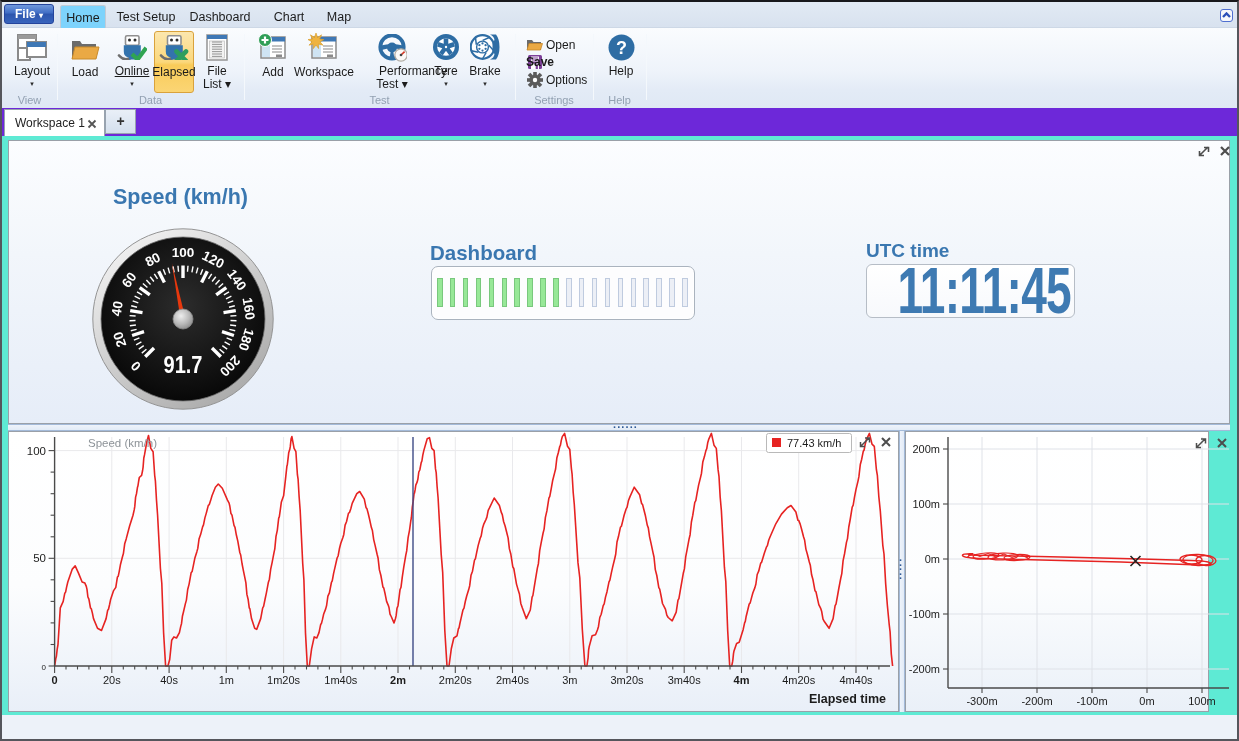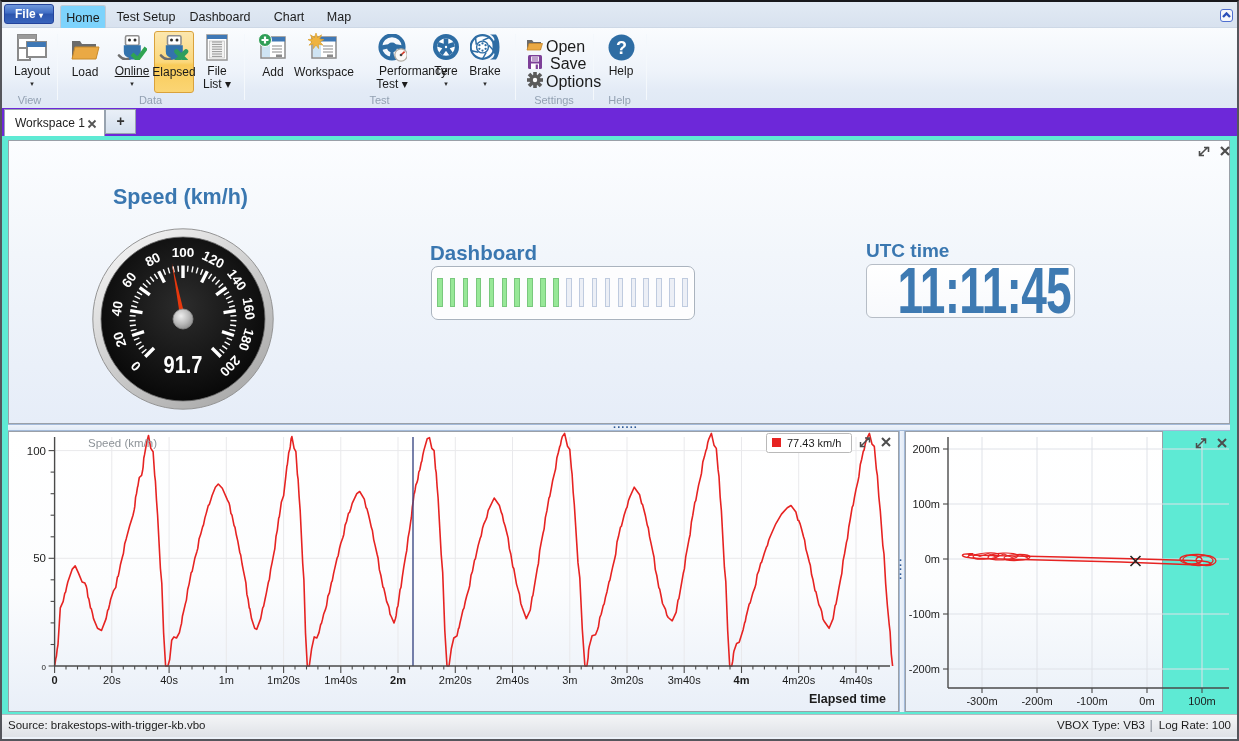--- a/index.html
+++ b/index.html
@@ -9,31 +9,31 @@
 .tab{position:absolute;top:3px;height:24px;font-size:12.5px;color:#1b1b1b;text-align:center;line-height:24px;}
 .tabactive{background:#7dd3fc;border:1px solid #c3cbd6;border-bottom:none;border-radius:2.5px 2.5px 0 0;}
 #collapse{position:absolute;left:1218px;top:7px;width:13px;height:13px;border:1.5px solid #4f6fd0;border-radius:3px;background:#f6f8fb;}
 #collapse svg{left:1px;top:2px;}
 #ribbon{position:absolute;left:0;top:26px;width:1235px;height:81px;background:linear-gradient(#fafcfe 0%,#eef3fa 55%,#e3ebf6 78%,#dfe8f4 100%);border-bottom:1px solid #c3cedd;}
 .rdiv{position:absolute;top:6px;width:1px;height:66px;background:#c9d4e2;border-right:1px solid #f4f8fc;}
 .glabel{position:absolute;top:66px;font-size:11px;color:#93a1b2;text-align:center;}
 .blabel{position:absolute;font-size:12px;color:#1b1b1b;text-align:center;line-height:13px;}
 .arrow{position:absolute;font-size:7px;color:#2b2b2b;text-align:center;line-height:7px;}
 .offbtn{position:absolute;left:152px;top:3px;width:40px;height:62px;border-radius:3px;border:1px solid #d9a23c;background:linear-gradient(#fce7ae 0%,#fbd87c 50%,#f9cb59 55%,#fbd574 100%);}
-.sbtn{position:absolute;font-size:16px;color:#1b1b1b;}
+.sbtn{position:absolute;font-size:12px;color:#1b1b1b;}
 #wstabs{position:absolute;left:0;top:106px;width:1235px;height:28px;background:#6d28d9;}
 .wstab1{position:absolute;left:2px;top:1px;width:101px;height:27px;background:#fff;border:1px solid #98a3af;border-bottom:none;font-size:12px;color:#222;}
 .wstab2{position:absolute;left:103px;top:1px;width:31px;height:25px;background:linear-gradient(#e9eff7,#d4e0ee);border:1px solid #98a3af;font-size:14px;font-weight:bold;color:#333;text-align:center;line-height:23px;}
 #content{position:absolute;left:0px;top:134px;width:1235px;height:579px;background:#5eead4;}
 .panel{position:absolute;border:1px solid #9aa0a8;}
 #dash{left:6px;top:4px;width:1222px;height:284px;background:linear-gradient(#fcfdff 0%,#f2f6fb 40%,#e6edf8 100%);}
 #hsplit{position:absolute;left:6px;top:288px;width:1222px;height:7px;background:linear-gradient(#eef3fa,#e2ebf7);border-top:1px solid #a3bad9;border-bottom:1px solid #a3bad9;}
 #chartp{left:6px;top:295px;width:891px;height:281px;background:linear-gradient(#ffffff 0%,#fcfdfe 55%,#e9eff8 100%);}
 #vsplit{position:absolute;left:897px;top:295px;width:6px;height:281px;background:linear-gradient(90deg,#eef3fa,#e2ebf7);border-left:1px solid #a3bad9;border-right:1px solid #a3bad9;}
-#mapp{left:903px;top:295px;width:258px;height:281px;background:linear-gradient(#ffffff 0%,#fcfdfe 55%,#eaf0f8 100%);}
+#mapp{left:903px;top:295px;width:304px;height:281px;background:linear-gradient(#ffffff 0%,#fcfdfe 55%,#eaf0f8 100%);}
 #statusbar{position:absolute;left:0;top:712px;width:1235px;height:23px;background:linear-gradient(#f4f5f7,#dfe2e7);border-top:1px solid #b6bac1;font-size:11.5px;color:#1c1c1c;}
 .dtitle{position:absolute;font-weight:bold;color:#3a77b0;}
 .dots{position:absolute;color:#2f5a96;font-size:11px;font-weight:bold;letter-spacing:0.5px;}
 </style></head><body>
 <div id="win">
     <div id="menubar"></div>
     <div class="filebtn">File <span style="font-size:8px;">▾</span></div>
     <div class="tab tabactive" style="left:58px;width:46px;">Home</div>
     <div class="tab" style="left:112px;width:64px;">Test Setup</div>
     <div class="tab" style="left:186px;width:64px;">Dashboard</div>
@@ -191,21 +191,21 @@
         <rect x="6.2" y="-0.4" width="3.6" height="3.6" fill="#5b5b5b" transform="rotate(90 8.0 1.4)"></rect>
         <rect x="1.5" y="1.5" width="3.6" height="3.6" fill="#5b5b5b" transform="rotate(135 3.3 3.3)"></rect>
         <rect x="-0.4" y="6.2" width="3.6" height="3.6" fill="#5b5b5b" transform="rotate(180 1.4 8.0)"></rect>
         <rect x="1.5" y="10.9" width="3.6" height="3.6" fill="#5b5b5b" transform="rotate(225 3.3 12.7)"></rect>
         <rect x="6.2" y="12.8" width="3.6" height="3.6" fill="#5b5b5b" transform="rotate(270 8.0 14.6)"></rect>
         <rect x="10.9" y="10.9" width="3.6" height="3.6" fill="#5b5b5b" transform="rotate(315 12.7 12.7)"></rect>
         <circle cx="8" cy="8" r="5.6" fill="#5b5b5b"></circle>
         <circle cx="8" cy="8" r="2.2" fill="#fff"></circle>
       </svg>
       <div class="sbtn" style="left:544px;top:10px;">Open</div>
-      <div class="sbtn" style="left:548px;top:27px;">Save</div>
+      <div class="sbtn" style="left:524px;top:27px;font-weight:bold;">Save</div>
       <div class="sbtn" style="left:544px;top:45px;">Options</div>
       <svg style="left:606px;top:6px;" width="27" height="27" viewBox="0 0 27 27">
         <circle cx="13.5" cy="13.5" r="13" fill="#2e6da4"></circle>
         <text x="13.5" y="19.5" text-anchor="middle" font-size="18" font-weight="bold" fill="#fff" font-family="Liberation Sans, sans-serif">?</text>
       </svg>
       <div class="blabel" style="left:584px;top:37px;width:70px;">Help</div>
     </div>
     <div id="wstabs">
       <div class="wstab1">
         <span style="position:absolute;left:10px;top:6px;">Workspace 1</span>
@@ -516,18 +516,12 @@
           <path d="M61.0,125.5 L66.0,121.5 L74.0,124.5 L82.0,121.5 L90.0,125.0 L98.0,122.0 L106.0,125.5 L114.0,122.5 L122.0,126.0" fill="none" stroke="#e62322" stroke-width="1.1"></path>
           <ellipse cx="292" cy="128" rx="15" ry="5.5" fill="none" stroke="#e62322" stroke-width="1.3" transform="rotate(2 292 128)"></ellipse>
           <ellipse cx="285" cy="127.5" rx="11" ry="4.5" fill="none" stroke="#e62322" stroke-width="1.3" transform="rotate(2 285 127.5)"></ellipse>
           <ellipse cx="300" cy="128.5" rx="10" ry="5" fill="none" stroke="#e62322" stroke-width="1.3" transform="rotate(3 300 128.5)"></ellipse>
           <path d="M224.5 124.0 L234.5 134.0 M234.5 124.0 L224.5 134.0" stroke="#222" stroke-width="1.6"></path>
           <path d="M291 15 L299 7 M290.5 11 L290.5 15.5 L295 15.5 M299.5 11.5 L299.5 7 L295 7" stroke="#4d4d4d" stroke-width="1.5" fill="none"></path>
           <path d="M312 7 L320 15 M320 7 L312 15" stroke="#4d4d4d" stroke-width="2"></path>
         </svg>
       </div>
     </div>
-    <div id="statusbar">
-      <span style="position:absolute;left:6px;top:4px;">Source: brakestops-with-trigger-kb.vbo</span>
-      <span style="position:absolute;right:92px;top:4px;">VBOX Type: VB3</span>
-      <span style="position:absolute;right:84px;top:2px;color:#8a909a;font-size:13px;">|</span>
-      <span style="position:absolute;right:6px;top:4px;">Log Rate: 100</span>
-    </div>
   </div>
 </body></html>

